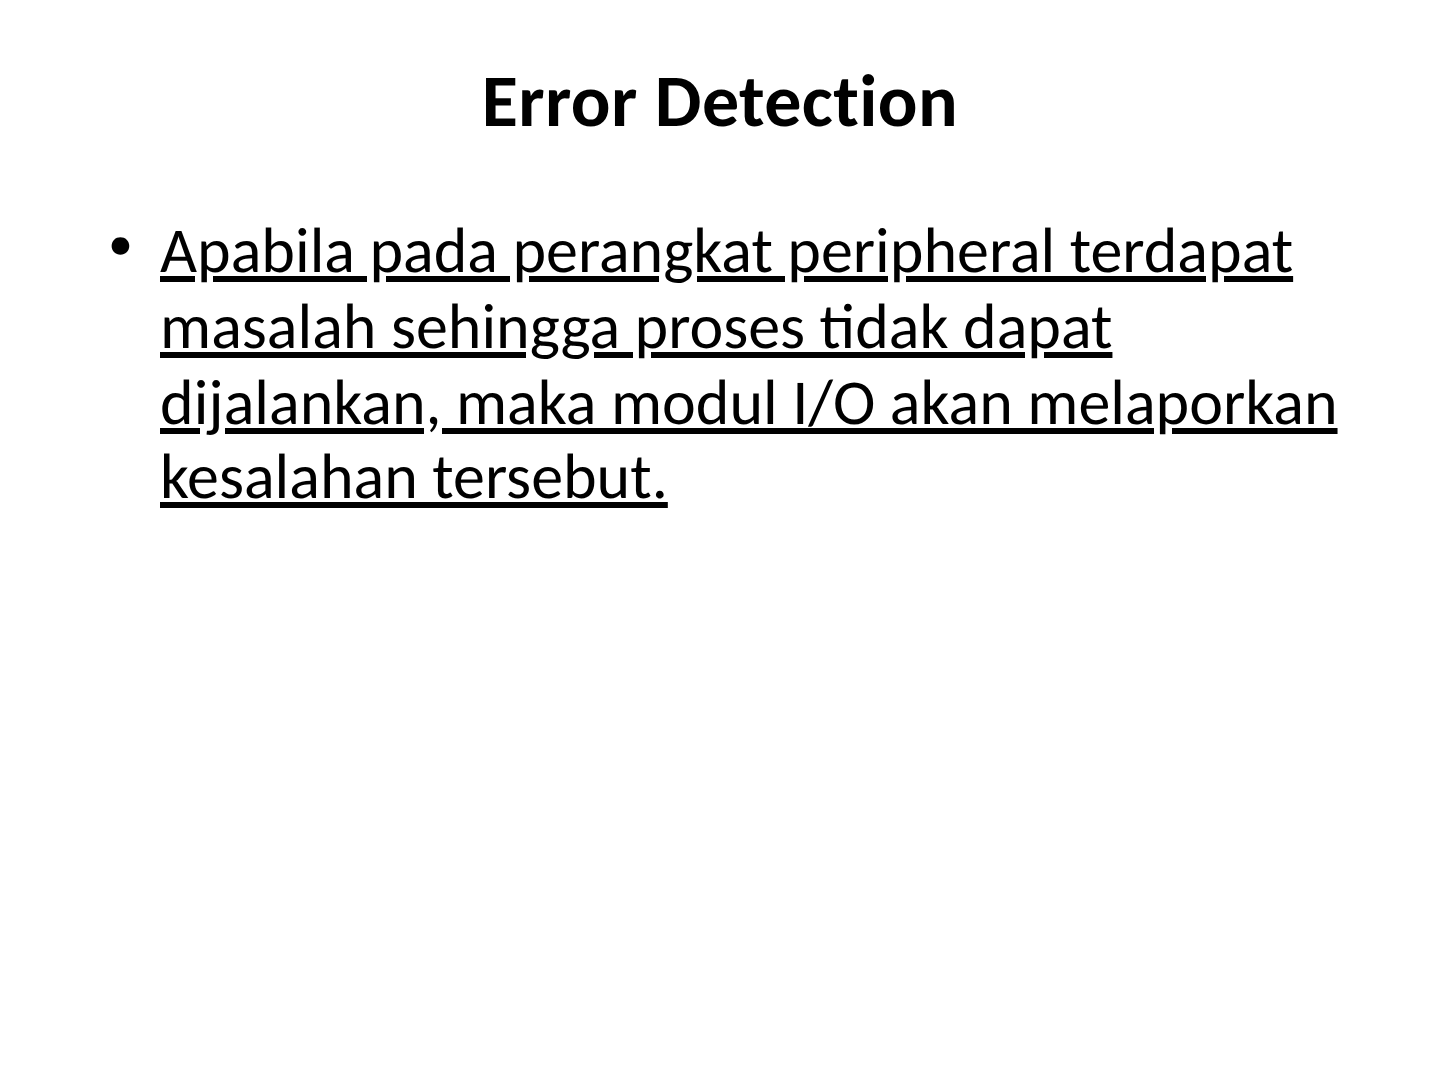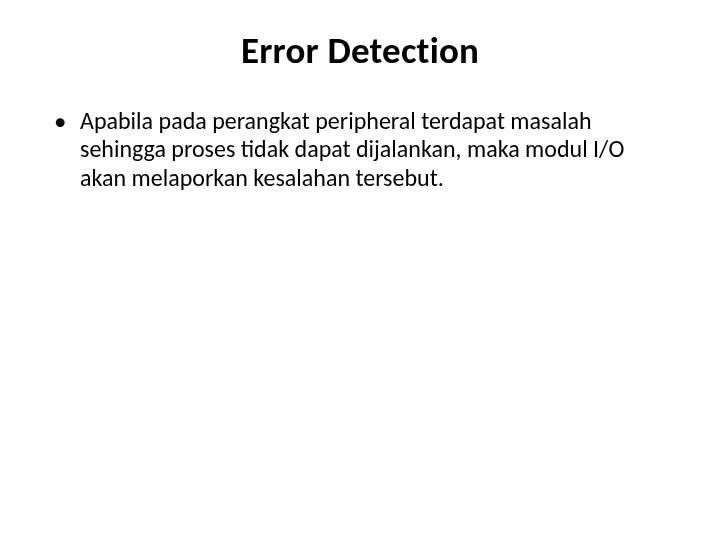--- a/index.html
+++ b/index.html
@@ -25,25 +25,26 @@
     margin: 0 0 34px 0;
     letter-spacing: 0.2px;
   }
   ul.bullets {
     list-style: none;
     margin: 0;
     padding: 0 0 0 6px;
   }
   ul.bullets li {
     position: relative;
-    font-size: 24px;
+    font-size: 32px;
     line-height: 1.18;
     padding-left: 26px;
     margin-bottom: 2px;
     font-weight: 400;
+    text-decoration: underline;
   }
   ul.bullets li::before {
     content: "•";
     position: absolute;
     left: 0;
     top: 0;
     font-size: 25px;
     line-height: 1.18;
   }
 </style>

